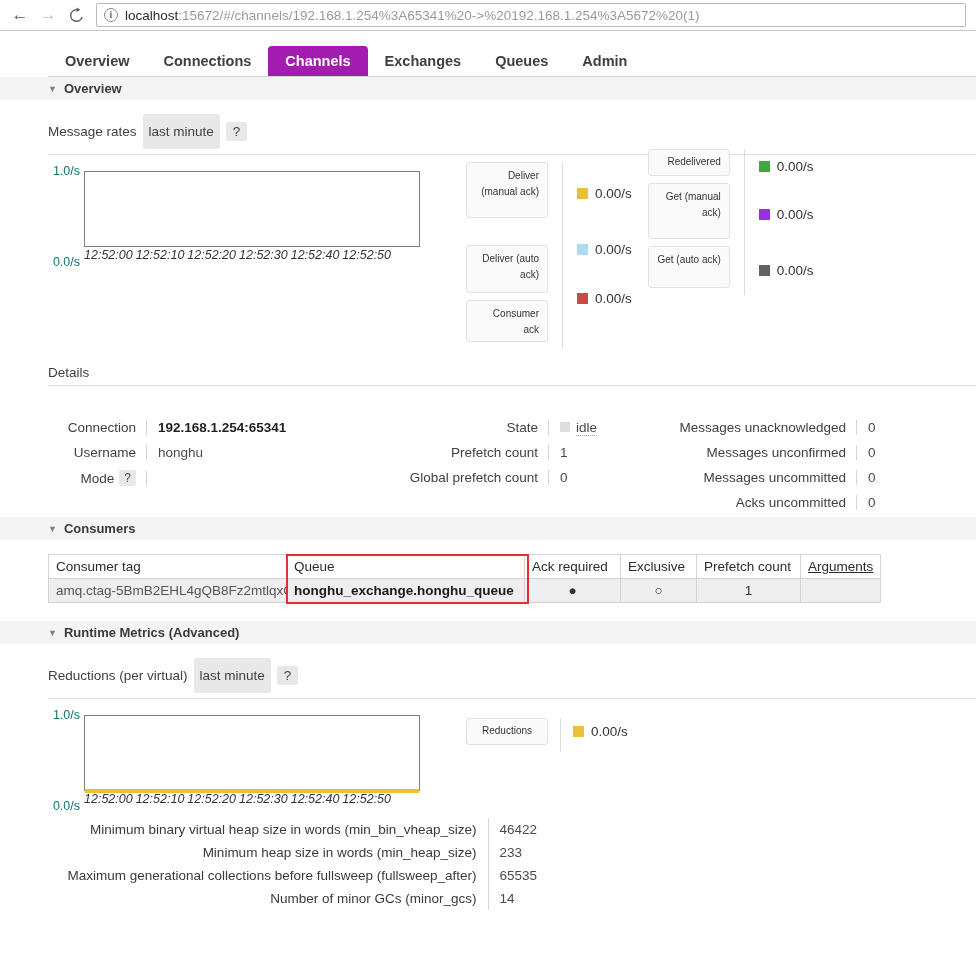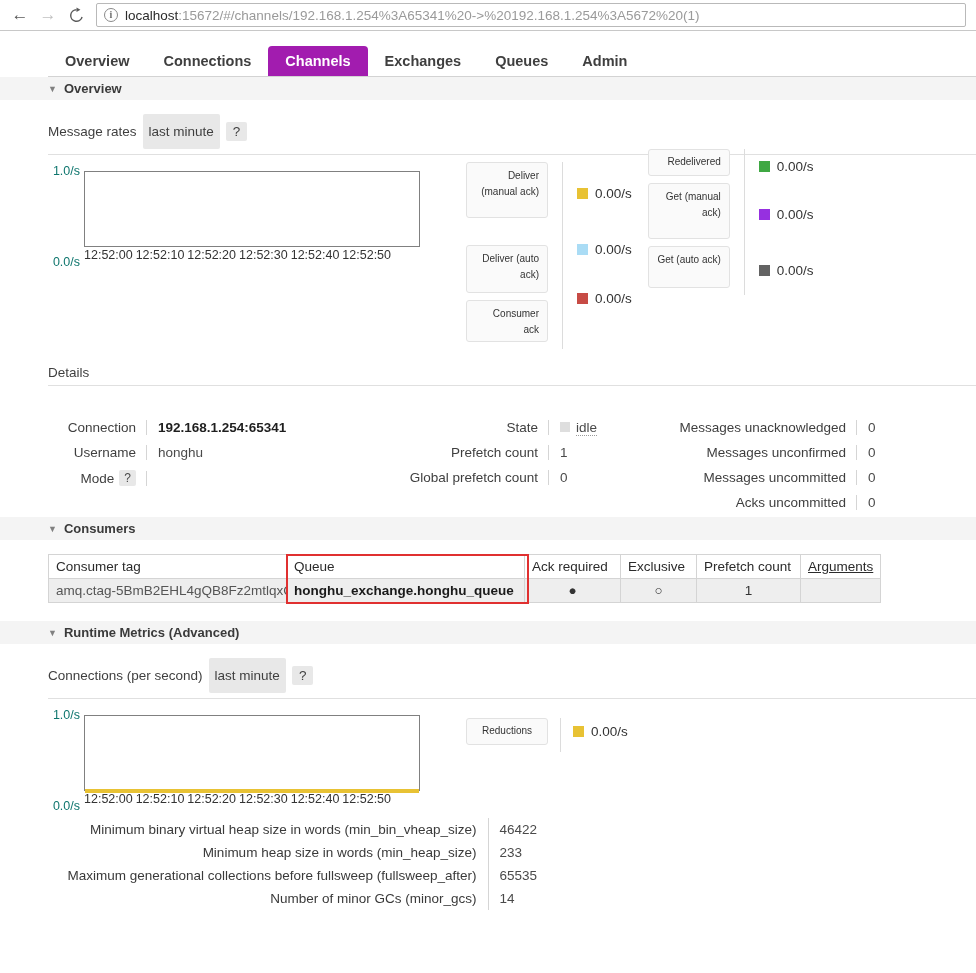--- a/index.html
+++ b/index.html
@@ -202,20 +202,21 @@
     white-space: nowrap;
   }
   .ylab.top { top: -7px; }
   .ylab.bot { bottom: -7px; }
   .xticks {
     display: flex;
     font-size: 12.5px;
     color: #333;
     margin-top: 1px;
     white-space: nowrap;
+    font-style: italic;
   }
   .xticks span { margin-right: 3px; }
 
   
   .legend-group {
     display: flex;
     align-items: flex-start;
   }
   .legend-col-labels {
     display: flex;
@@ -556,21 +557,21 @@
     </table>
     <div class="annot-box" style="left:286px;top:0px;width:243px;height:50px;"></div>
   </div>
 
   <div class="section-head" style="margin-top:18px;">
     <span class="caret">▼</span>
     <span>Runtime Metrics (Advanced)</span>
   </div>
 
   <div class="subhead">
-    <span>Connections (per second)</span>
+    <span>Reductions (per virtual)</span>
     <span class="chip">last minute</span>
     <span class="chip q">?</span>
   </div>
 
   <div class="chart-area">
     <div class="chart-box" style="margin-left:36px;">
       <div class="ylab top">1.0/s</div>
       <div class="ylab bot">0.0/s</div>
       <div class="plot" style="width:336px;height:76px;position:relative;">
         <div style="position:absolute;left:0;right:0;bottom:-3px;height:4px;background:#e8c234;"></div>

